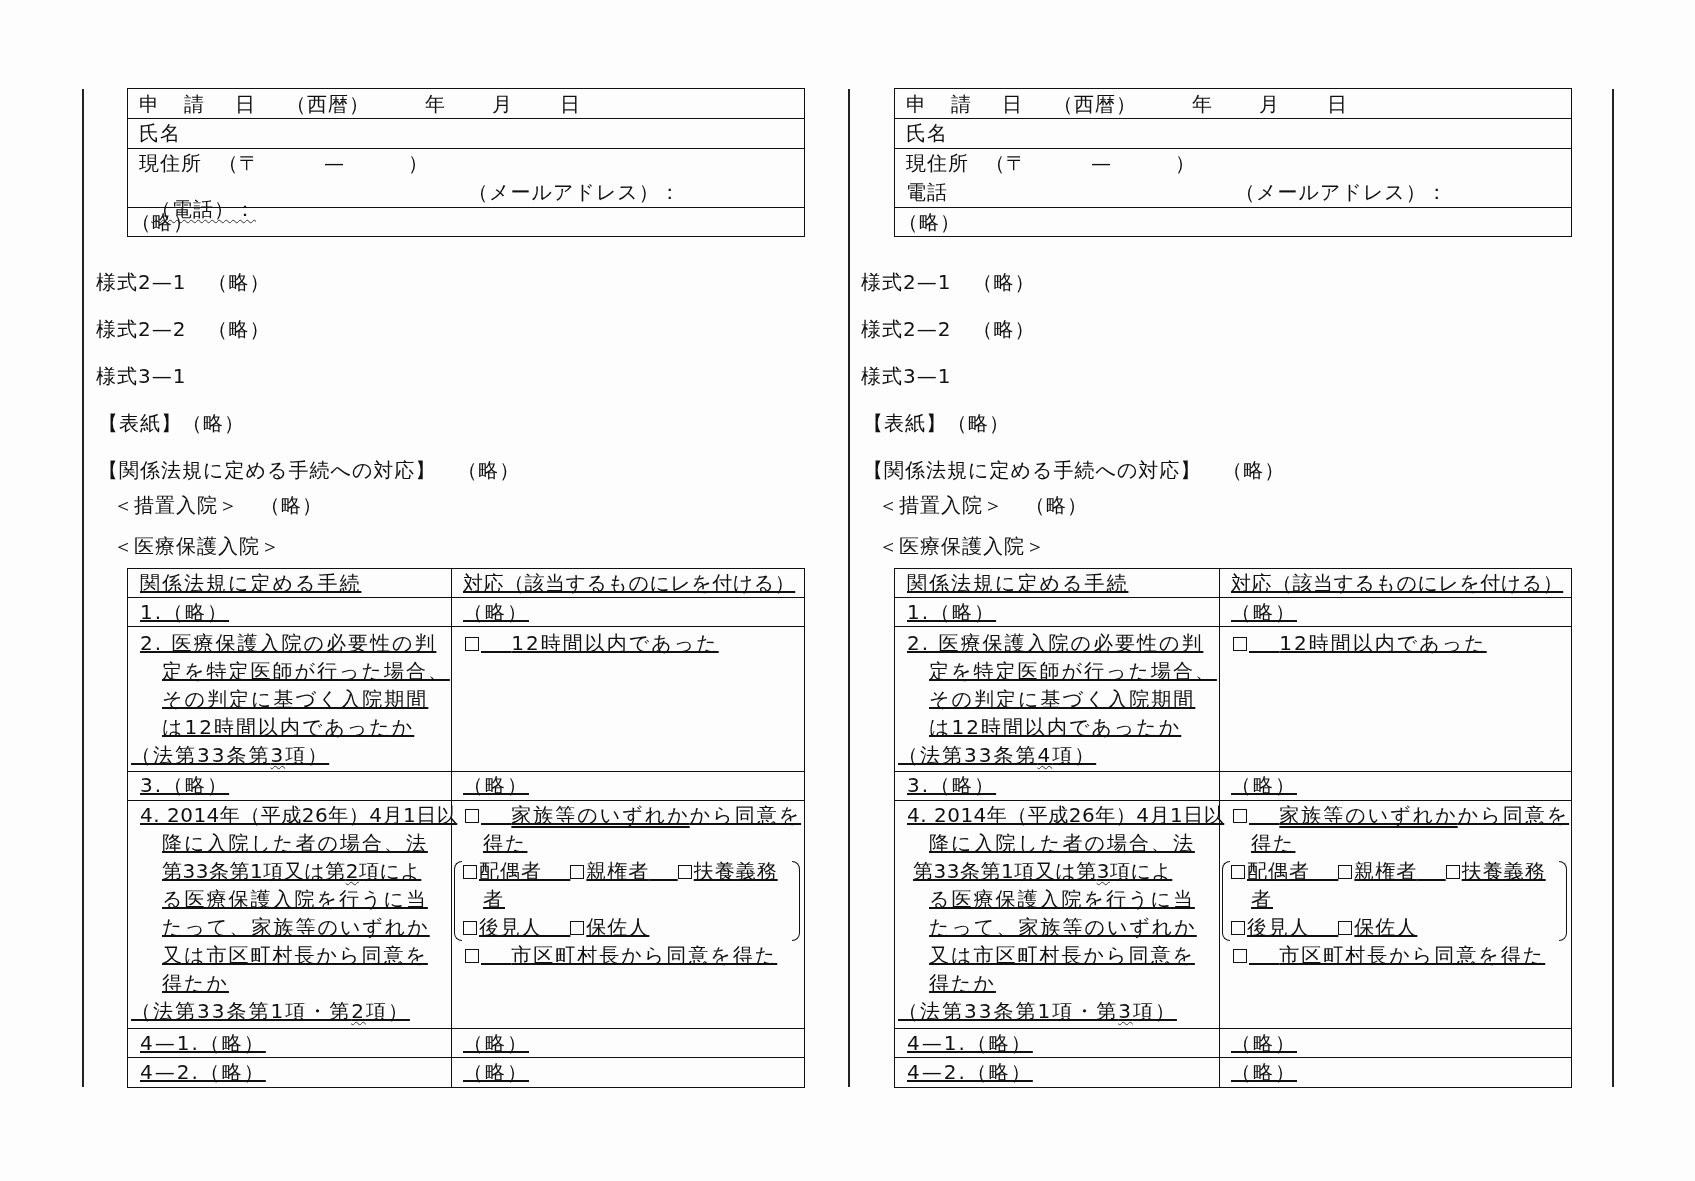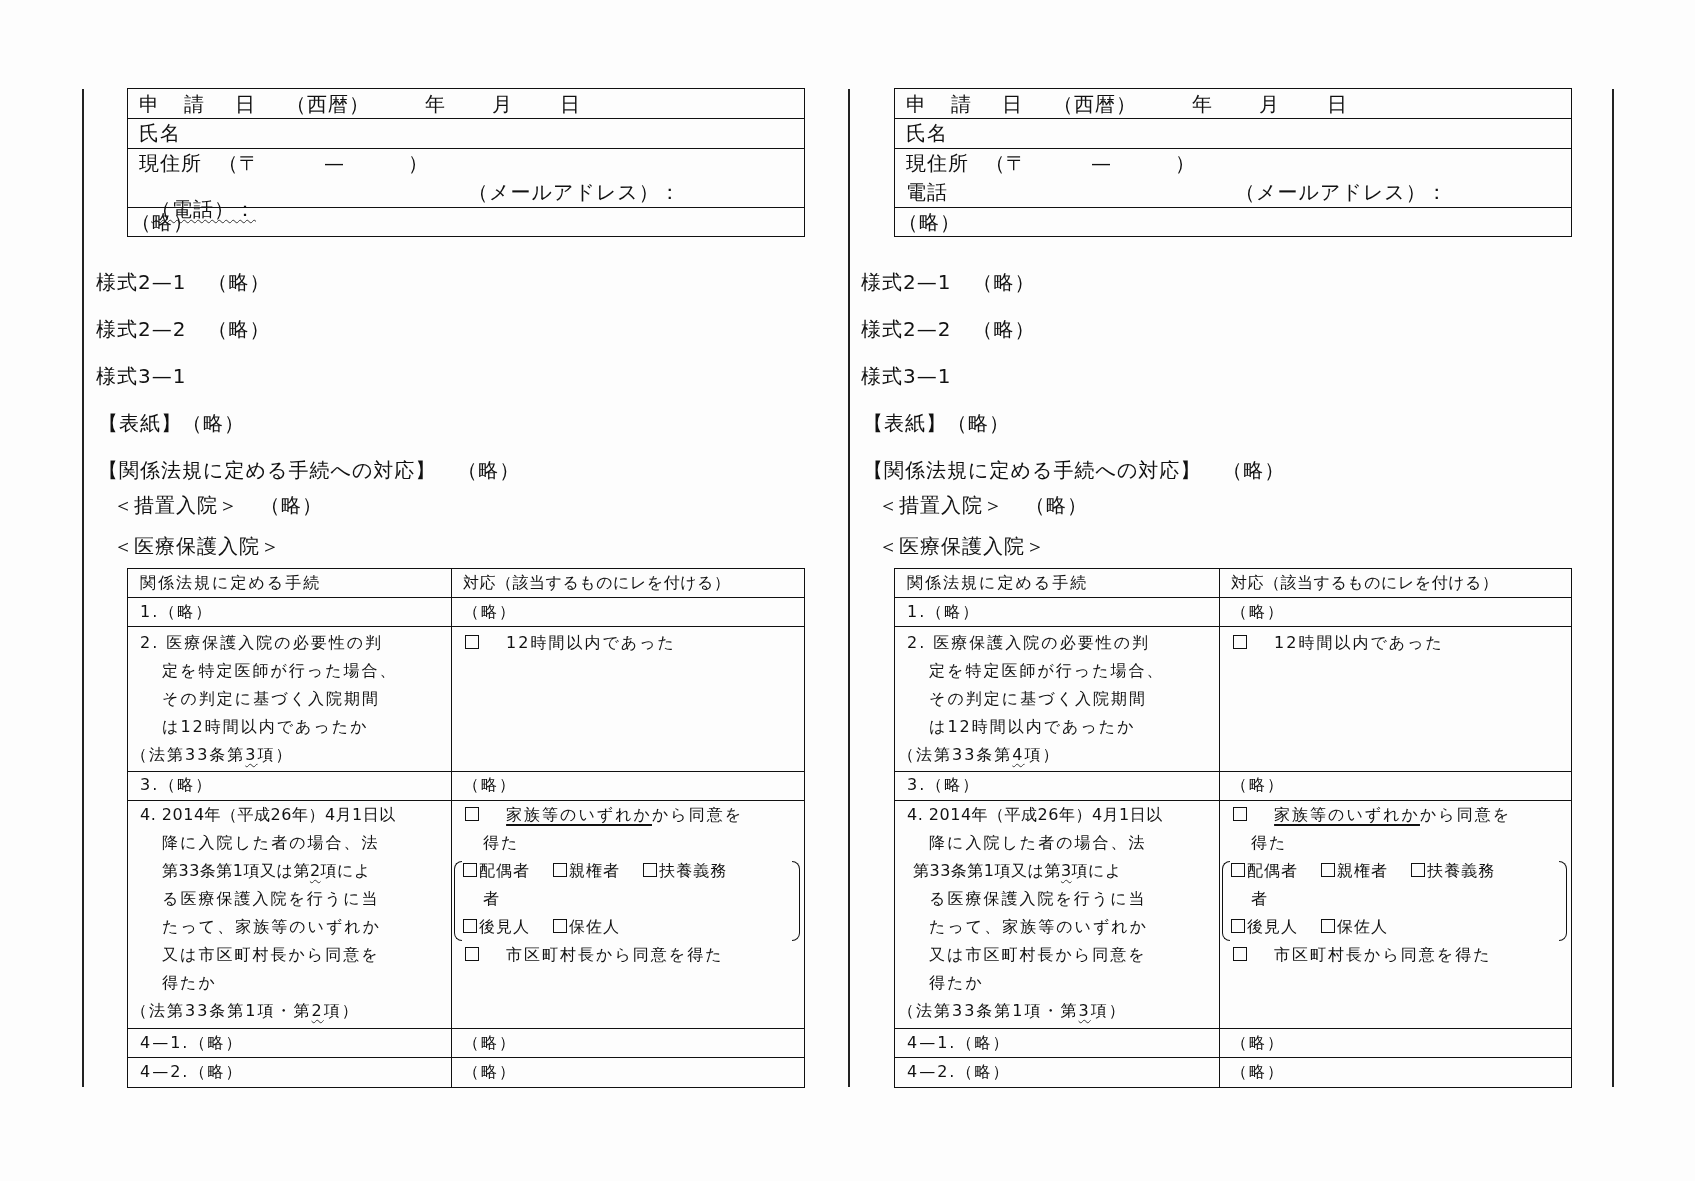--- a/index.html
+++ b/index.html
@@ -4,21 +4,21 @@
 <style>
   html, body { margin:0; padding:0; background:#fdfdfd; }
   body { width:1695px; height:1181px; position:relative; overflow:hidden;
          font-family:"DejaVu Sans", "Liberation Sans", sans-serif; color:#111; }
   .vline { position:absolute; width:1.5px; background:#222; }
   .page { position:absolute; top:0; height:1181px; }
   .t { position:absolute; font-size:20px; line-height:24px; white-space:pre; letter-spacing:1px; }
   .box { position:absolute; border:1.5px solid #111; box-sizing:border-box; }
   .hrow { position:absolute; left:0; right:0; height:0; border-top:1.5px solid #111; }
   .vdiv { position:absolute; top:0; bottom:0; width:0; border-left:1.5px solid #111; }
-  .cell { position:absolute; font-size:16px; line-height:28.5px; white-space:pre; letter-spacing:2px; }
+  .cell { position:absolute; font-size:20px; line-height:28.5px; white-space:pre; letter-spacing:2px;text-decoration:underline; }
   .wavy { text-decoration: underline wavy #333; text-decoration-thickness:1px; text-underline-offset:3px; }
   .uline { text-decoration: underline; text-decoration-thickness:2px; text-underline-offset:4px; }
   .cb { display:inline-block; width:14px; height:14px; border:1.5px solid #111; box-sizing:border-box; vertical-align:-1px; margin-right:2px; }
   .brace { position:absolute; width:8px; border:1.8px solid #111; box-sizing:border-box; }
   .brace.l { border-right:none; border-radius:10px 0 0 10px; }
   .brace.r { border-left:none; border-radius:0 10px 10px 0; }
 </style>
 </head>
 <body>
 

